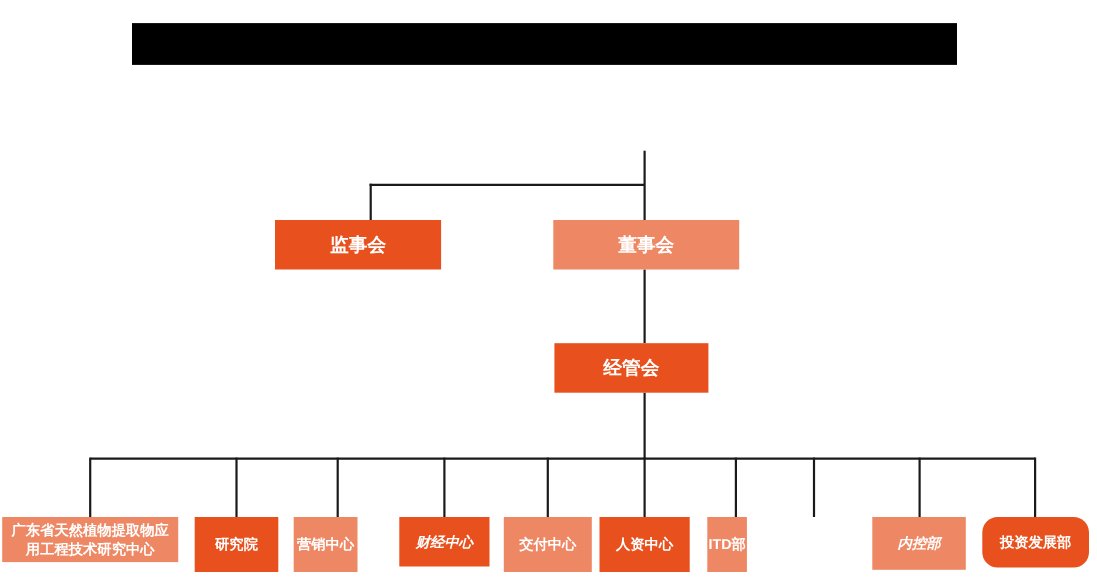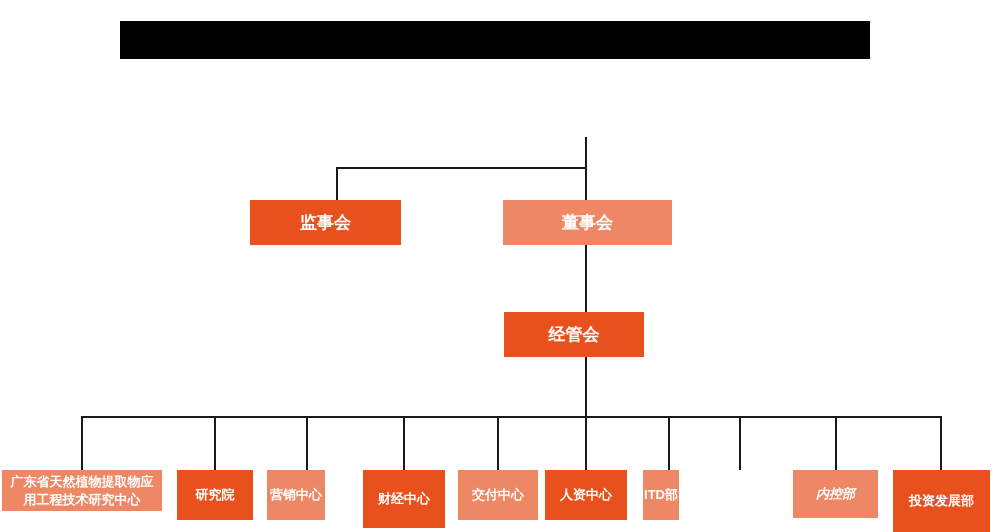--- a/index.html
+++ b/index.html
@@ -102,38 +102,38 @@
   </div>
 
   <div class="node primary dept" style="left:177px;top:470px;width:76px;height:50px;">
     <span>研究院</span>
   </div>
 
   <div class="node secondary dept" style="left:267px;top:470px;width:58px;height:50px;">
     <span>营销中心</span>
   </div>
 
-  <div class="node primary dept" style="left:363px;top:470px;width:82px;height:58px;">
+  <div class="node primary dept" style="left:363px;top:470px;width:82px;height:45px;font-style:italic;">
     <span>财经中心</span>
   </div>
 
   <div class="node secondary dept" style="left:458px;top:470px;width:80px;height:50px;">
     <span>交付中心</span>
   </div>
 
   <div class="node primary dept" style="left:545px;top:470px;width:82px;height:50px;">
     <span>人资中心</span>
   </div>
 
   <div class="node secondary dept" style="left:643px;top:470px;width:36px;height:50px;">
     <span>ITD部</span>
   </div>
 
 
   <div class="node secondary dept" style="left:793px;top:470px;width:85px;height:48px;font-style:italic;">
     <span>内控部</span>
   </div>
 
-  <div class="node primary dept" style="left:893px;top:470px;width:97px;height:62px;">
+  <div class="node primary dept" style="left:893px;top:470px;width:97px;height:46px;border-radius:14px;">
     <span>投资发展部</span>
   </div>
 
 </div>
 
 </body></html>

